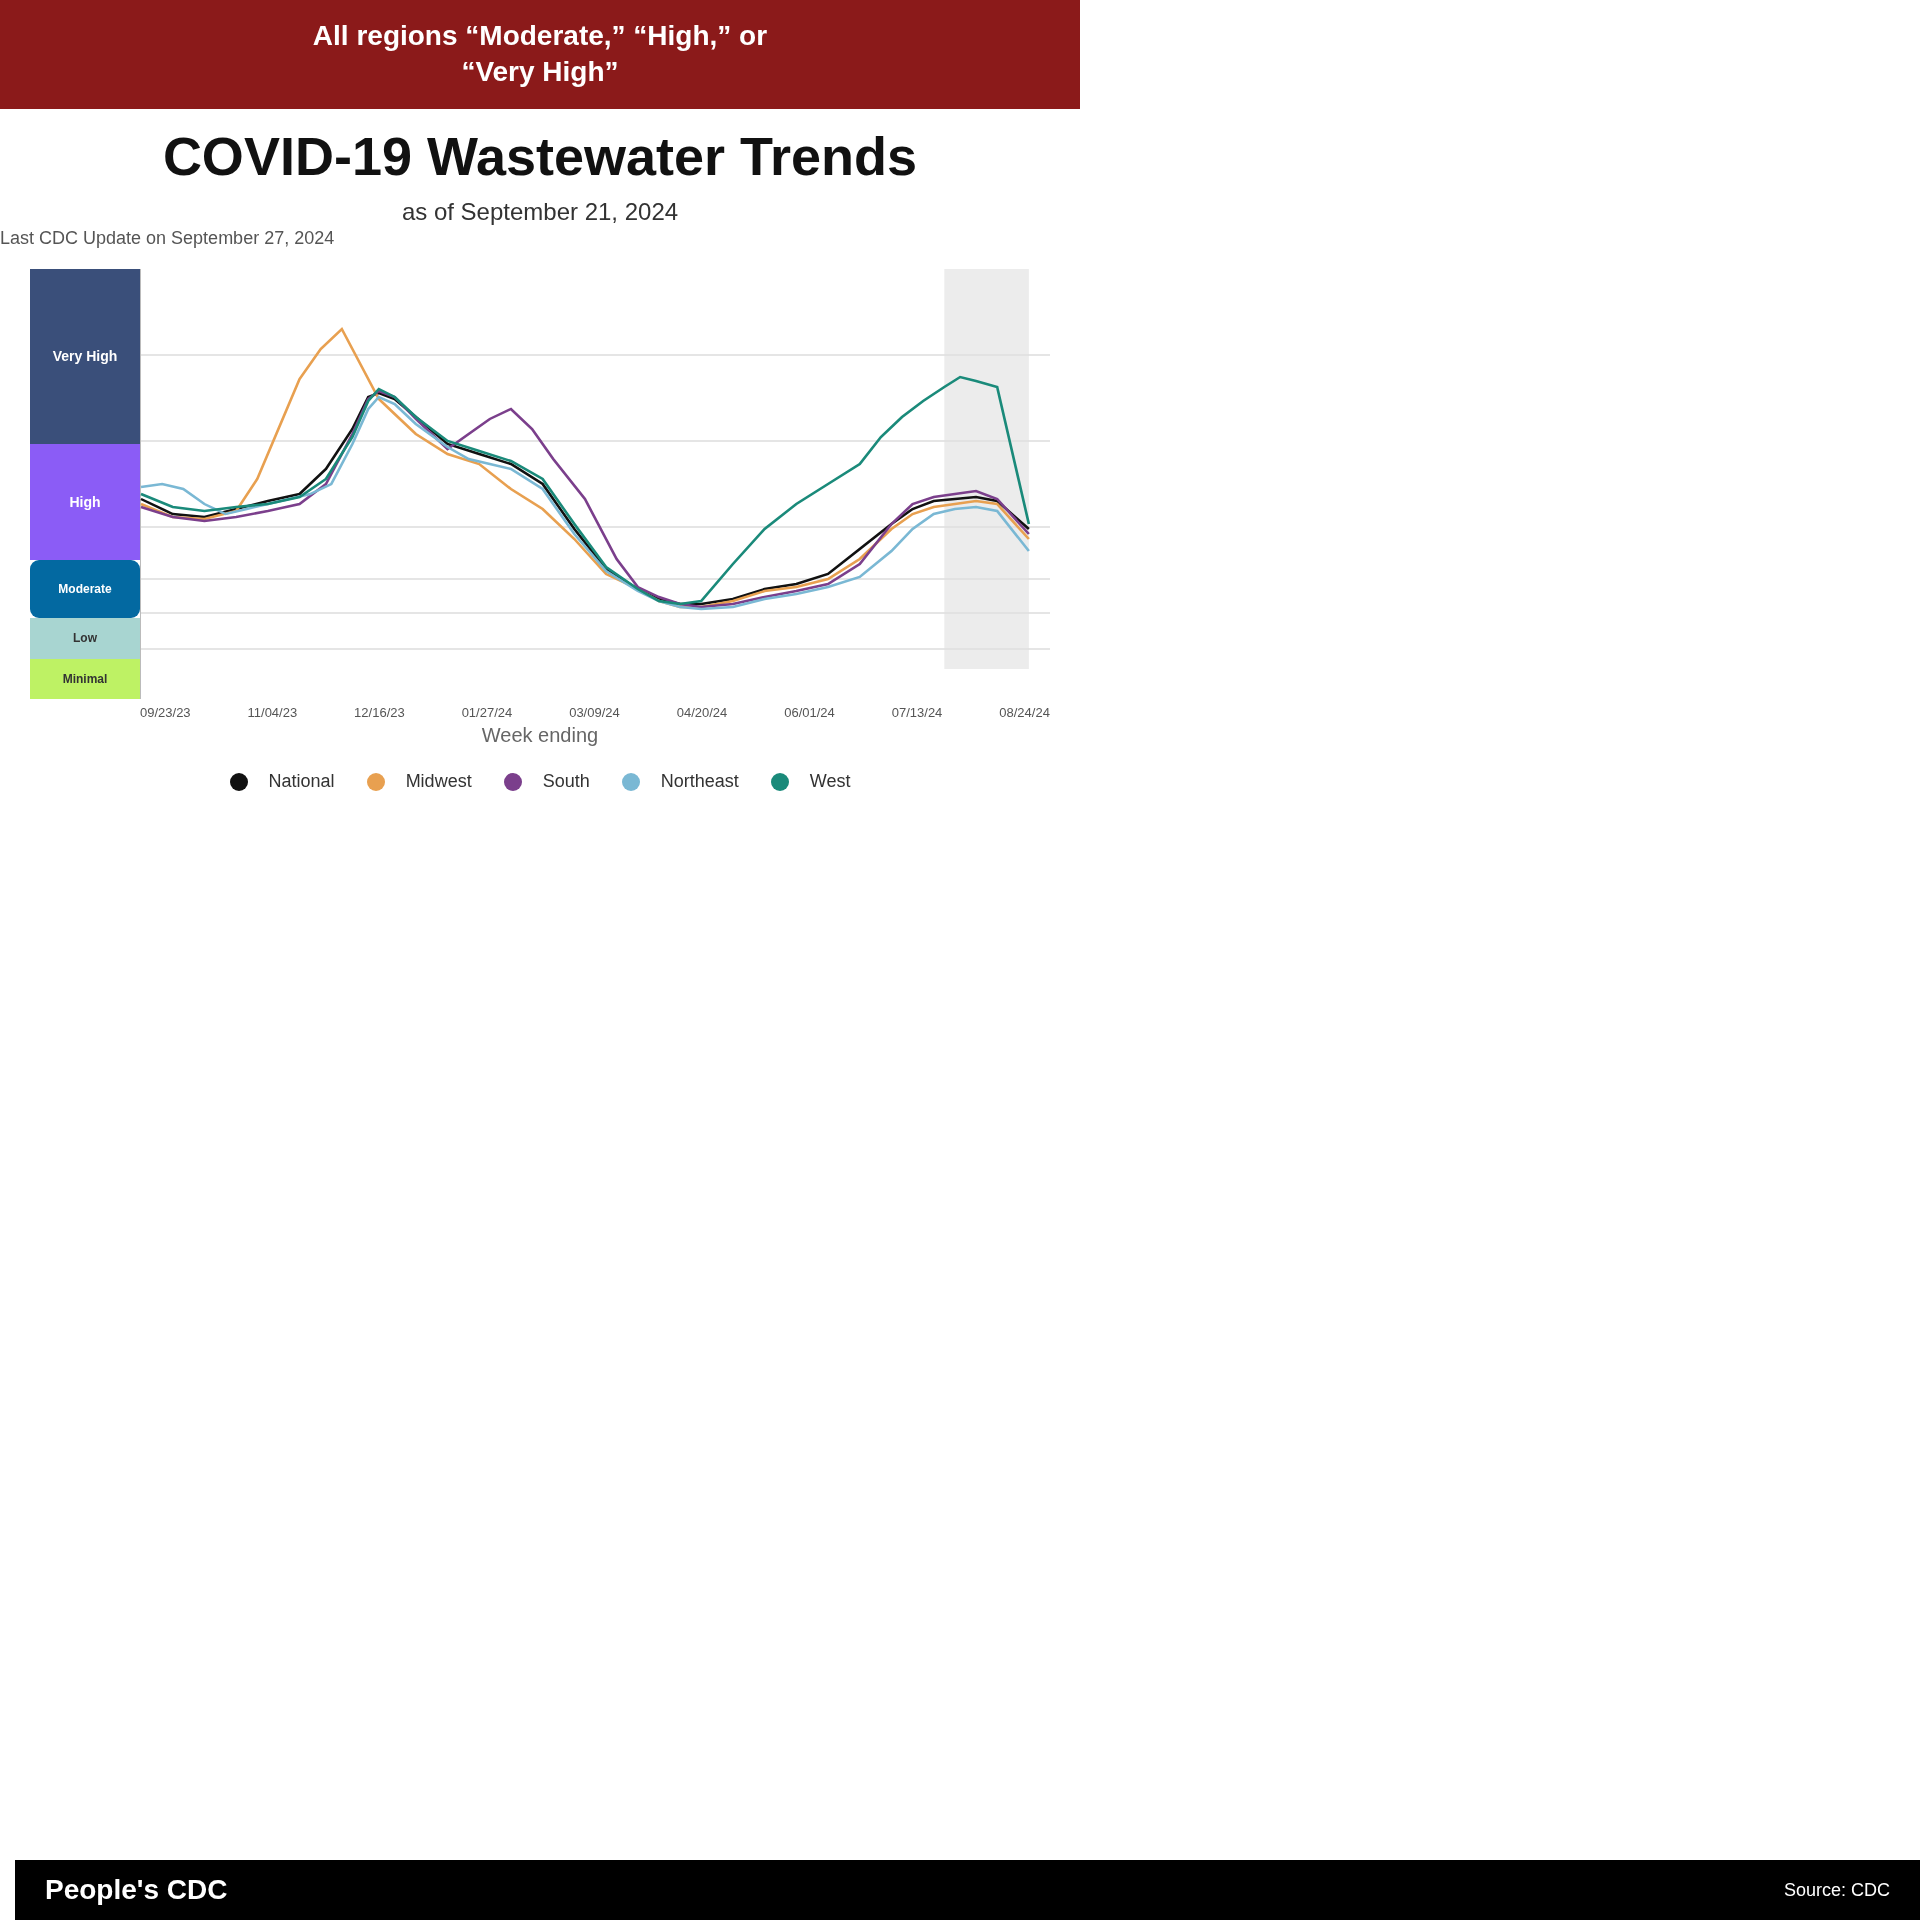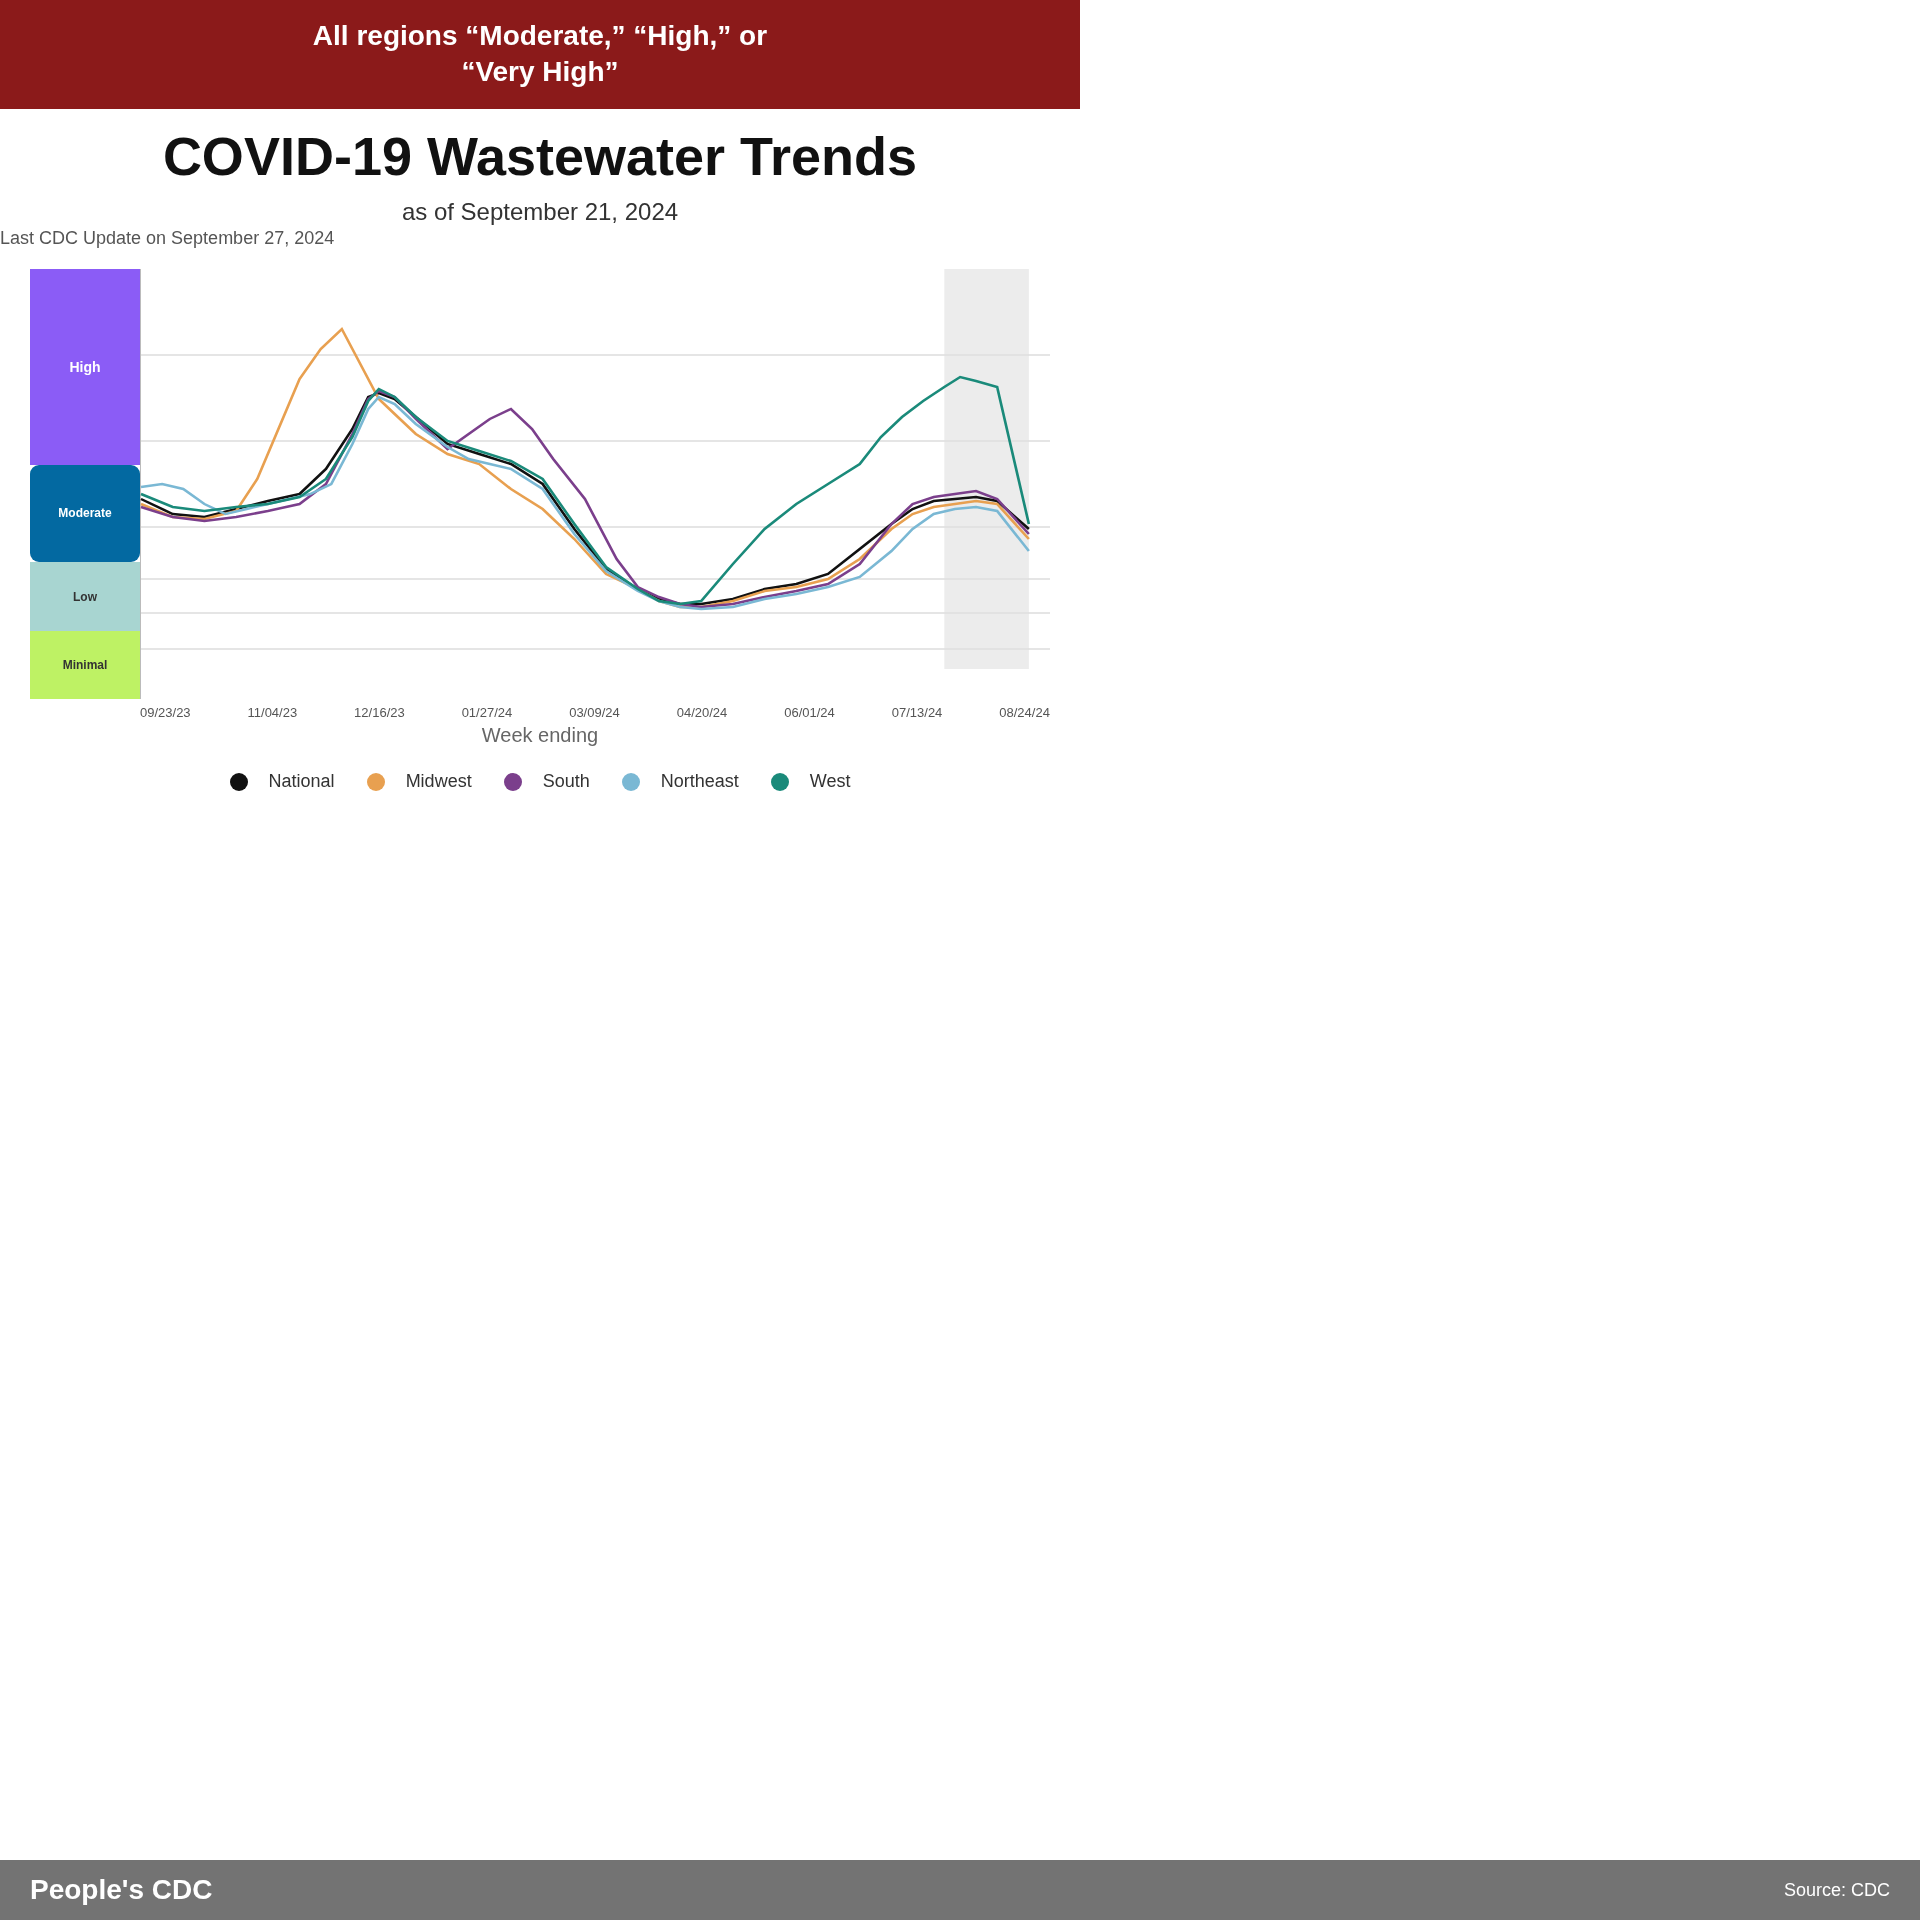--- a/index.html
+++ b/index.html
@@ -138,29 +138,29 @@
       font-size: 18px;
       color: #333;
     }
     .legend-dot {
       width: 18px;
       height: 18px;
       border-radius: 50%;
       display: inline-block;
     }
     .bottom-banner {
-      background: #737373;
+      background: #000000;
       color: #fff;
       display: flex;
       justify-content: space-between;
       align-items: center;
       padding: 14px 30px;
       position: absolute;
       bottom: 0;
-      left: 0;
+      left: 15px;
       right: 0;
     }
     .bottom-brand {
       font-size: 28px;
       font-weight: bold;
     }
     .bottom-source {
       font-size: 18px;
     }
   </style>
@@ -172,20 +172,21 @@
   <span>“Very High”</span>
 </div>
 
 <div class="main-title">COVID-19 Wastewater Trends</div>
 <div class="subtitle">as of September 21, 2024</div>
 <div class="update-text">Last CDC Update on September 27, 2024</div>
 
 <div class="chart-area">
 
   <div class="y-axis-labels">
+    <div class="y-label-block y-label-very-high">Very High</div>
     <div class="y-label-block y-label-high">High</div>
     <div class="y-label-block y-label-moderate">Moderate</div>
     <div class="y-label-block y-label-low">Low</div>
     <div class="y-label-block y-label-minimal">Minimal</div>
   </div>
 
   <div class="chart-plot">
     <svg class="chart-svg" viewBox="0 0 860 430" preserveAspectRatio="none">
 
       <line x1="0" y1="86" x2="860" y2="86" stroke="#ccc" stroke-width="1"></line>

